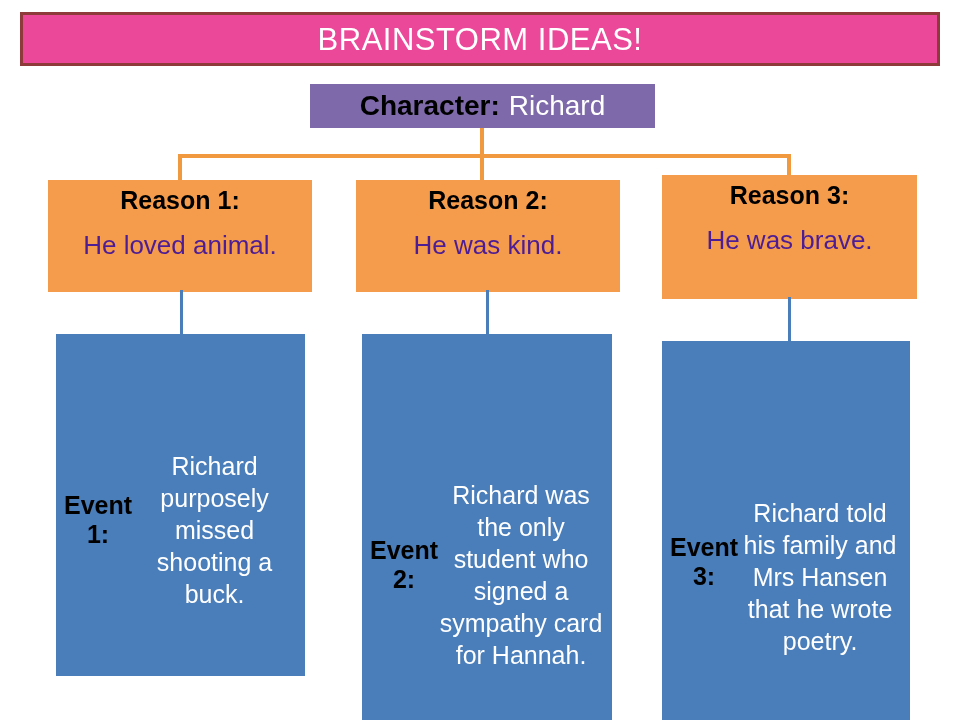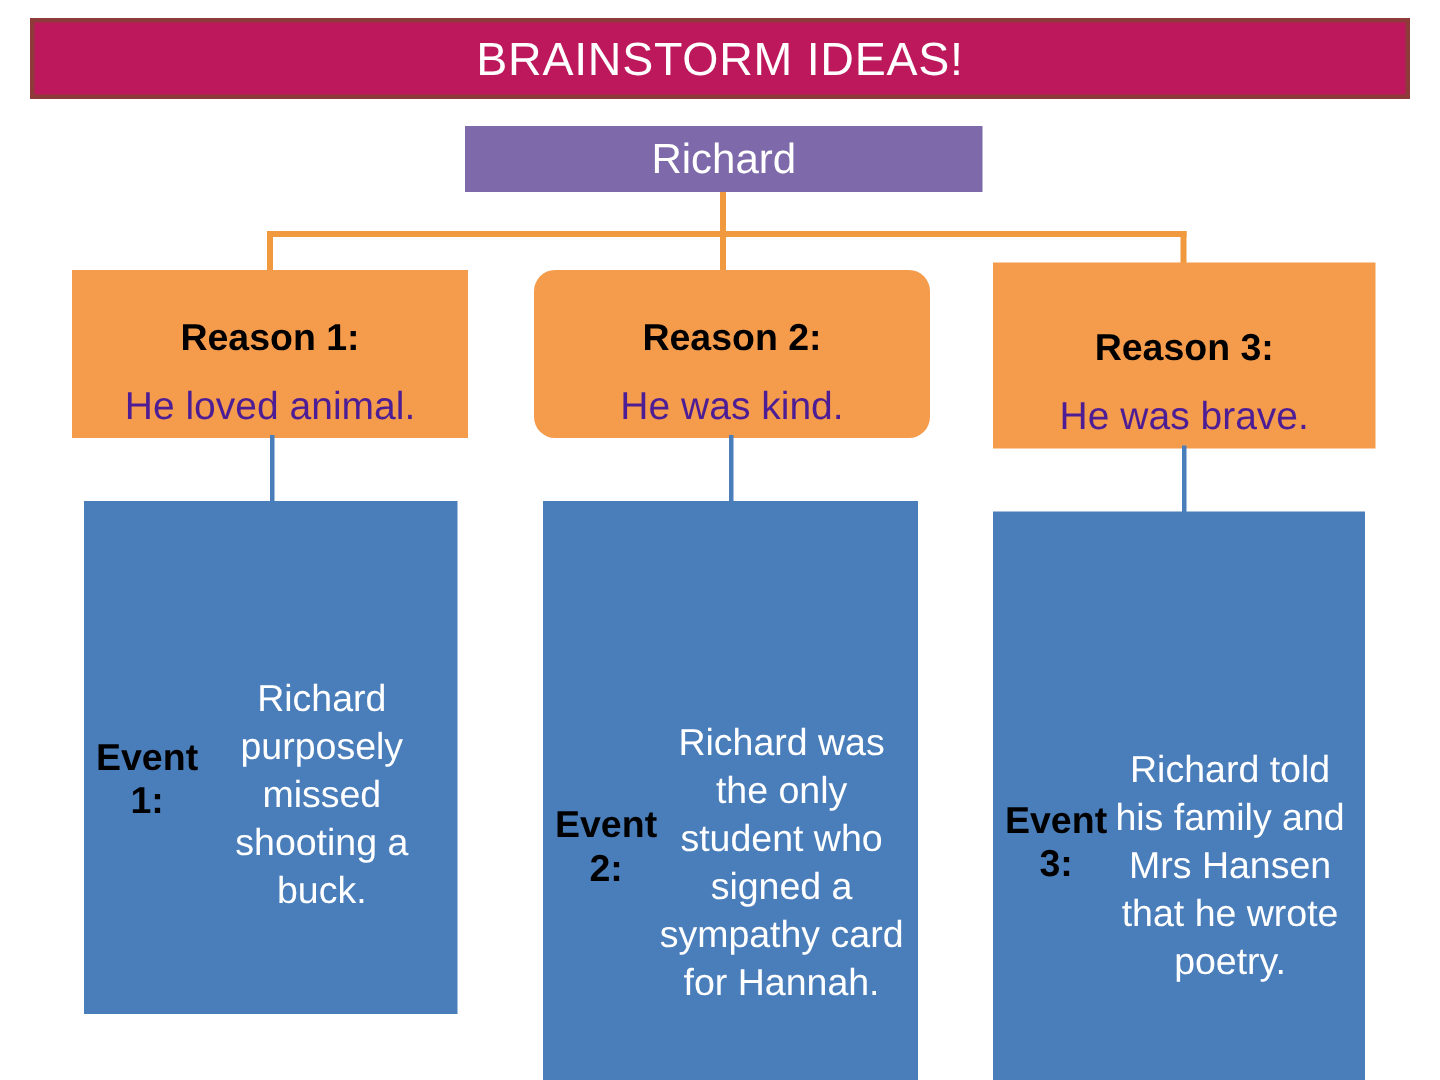--- a/index.html
+++ b/index.html
@@ -18,21 +18,21 @@
     overflow: hidden;
   }
 
   
   .title-banner {
     position: absolute;
     left: 20px;
     top: 12px;
     width: 920px;
     height: 54px;
-    background: #be185d;
+    background: #ec4899;
     border: 3px solid #8e3a3a;
     box-sizing: border-box;
     display: flex;
     align-items: center;
     justify-content: center;
   }
   .title-banner .title-text {
     color: #ffffff;
     font-size: 31px;
     font-weight: 400;
@@ -117,40 +117,40 @@
   .conn-b-3 { left: 788px; top: 297px; height: 46px; }
 
   
   .reason-box {
     position: absolute;
     background: #f59b4c;
     box-sizing: border-box;
     display: flex;
     flex-direction: column;
     align-items: center;
-    justify-content: flex-end;
+    justify-content: flex-start;
     padding: 6px 4px;
   }
   .reason-box .r-title {
     color: #000000;
     font-weight: bold;
     font-size: 25px;
     line-height: 1.15;
     text-align: center;
     margin-bottom: 16px;
   }
   .reason-box .r-text {
     color: #4c1d95;
     font-weight: 400;
     font-size: 26px;
     line-height: 1.15;
     text-align: center;
   }
   #reason-1 { left: 48px;  top: 180px; width: 264px; height: 112px; }
-  #reason-2 { left: 356px; top: 180px; width: 264px; height: 112px; border-radius: 14px; }
+  #reason-2 { left: 356px; top: 180px; width: 264px; height: 112px; }
   #reason-3 { left: 662px; top: 175px; width: 255px; height: 124px; }
 
   
   .event-box {
     position: absolute;
     background: #4a7ebb;
     box-sizing: border-box;
     display: flex;
     flex-direction: row;
     align-items: center;
@@ -189,20 +189,21 @@
 </head>
 <body>
 
 <div id="canvas">
 
   <div class="title-banner">
     <span class="title-text">BRAINSTORM IDEAS!</span>
   </div>
 
   <div class="character-node">
+    <span class="label">Character:</span>
     <span class="value">Richard</span>
   </div>
 
   <div class="conn-orange conn-o-stem"></div>
   <div class="conn-orange conn-o-bar"></div>
   <div class="conn-orange conn-o-drop1"></div>
   <div class="conn-orange conn-o-drop2"></div>
   <div class="conn-orange conn-o-drop3"></div>
 
   <div class="reason-box" id="reason-1">

